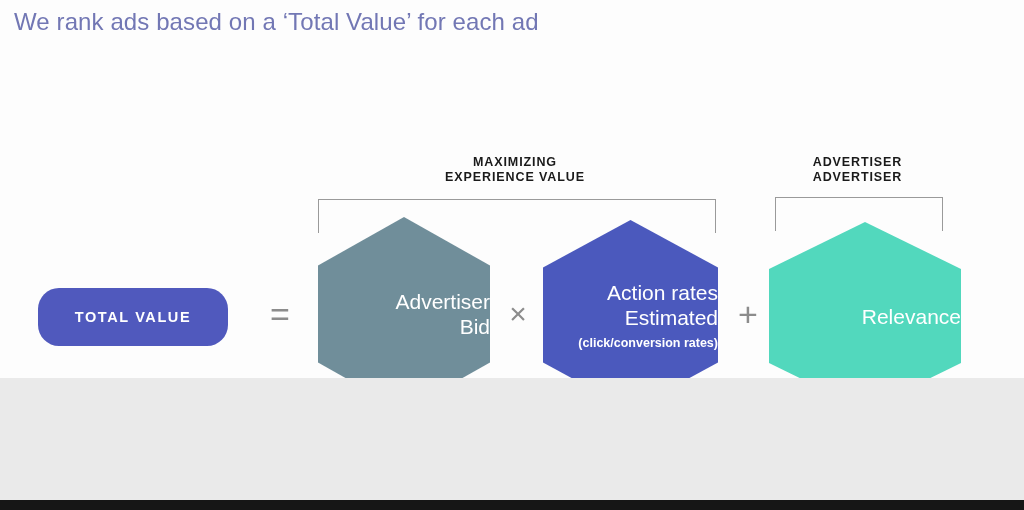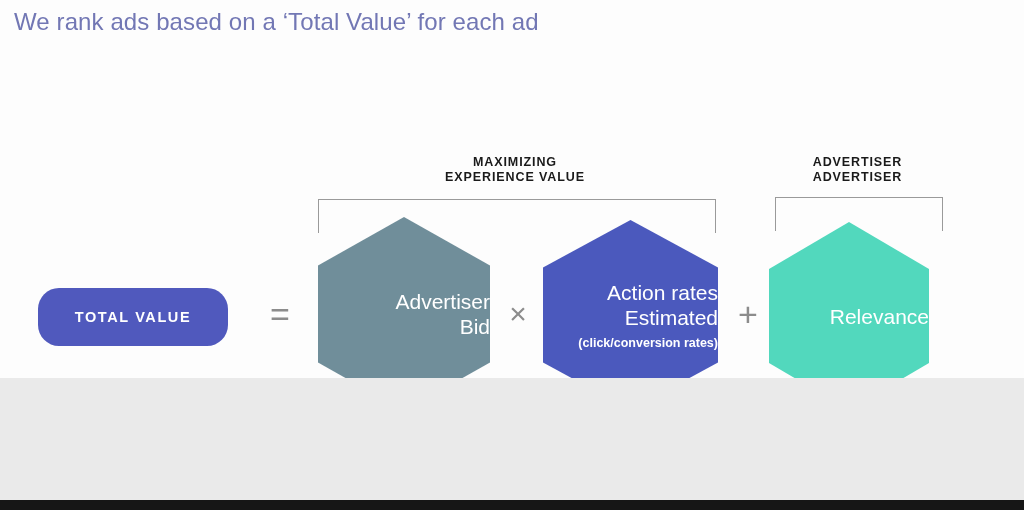--- a/index.html
+++ b/index.html
@@ -112,21 +112,21 @@
 
   #hex-bid {
     left: 318px; top: 161px; width: 172px; height: 194px;
     background: #708e9a;
   }
   #hex-rates {
     left: 543px; top: 164px; width: 175px; height: 190px;
     background: #4b59bd;
   }
   #hex-rel {
-    left: 769px; top: 166px; width: 160px; height: 188px;
+    left: 769px; top: 166px; width: 192px; height: 188px;
     background: #52d8bd;
   }
 
   
   .panel {
     position: absolute;
     left: 0;
     top: 378px;
     width: 1024px;
     height: 122px;

